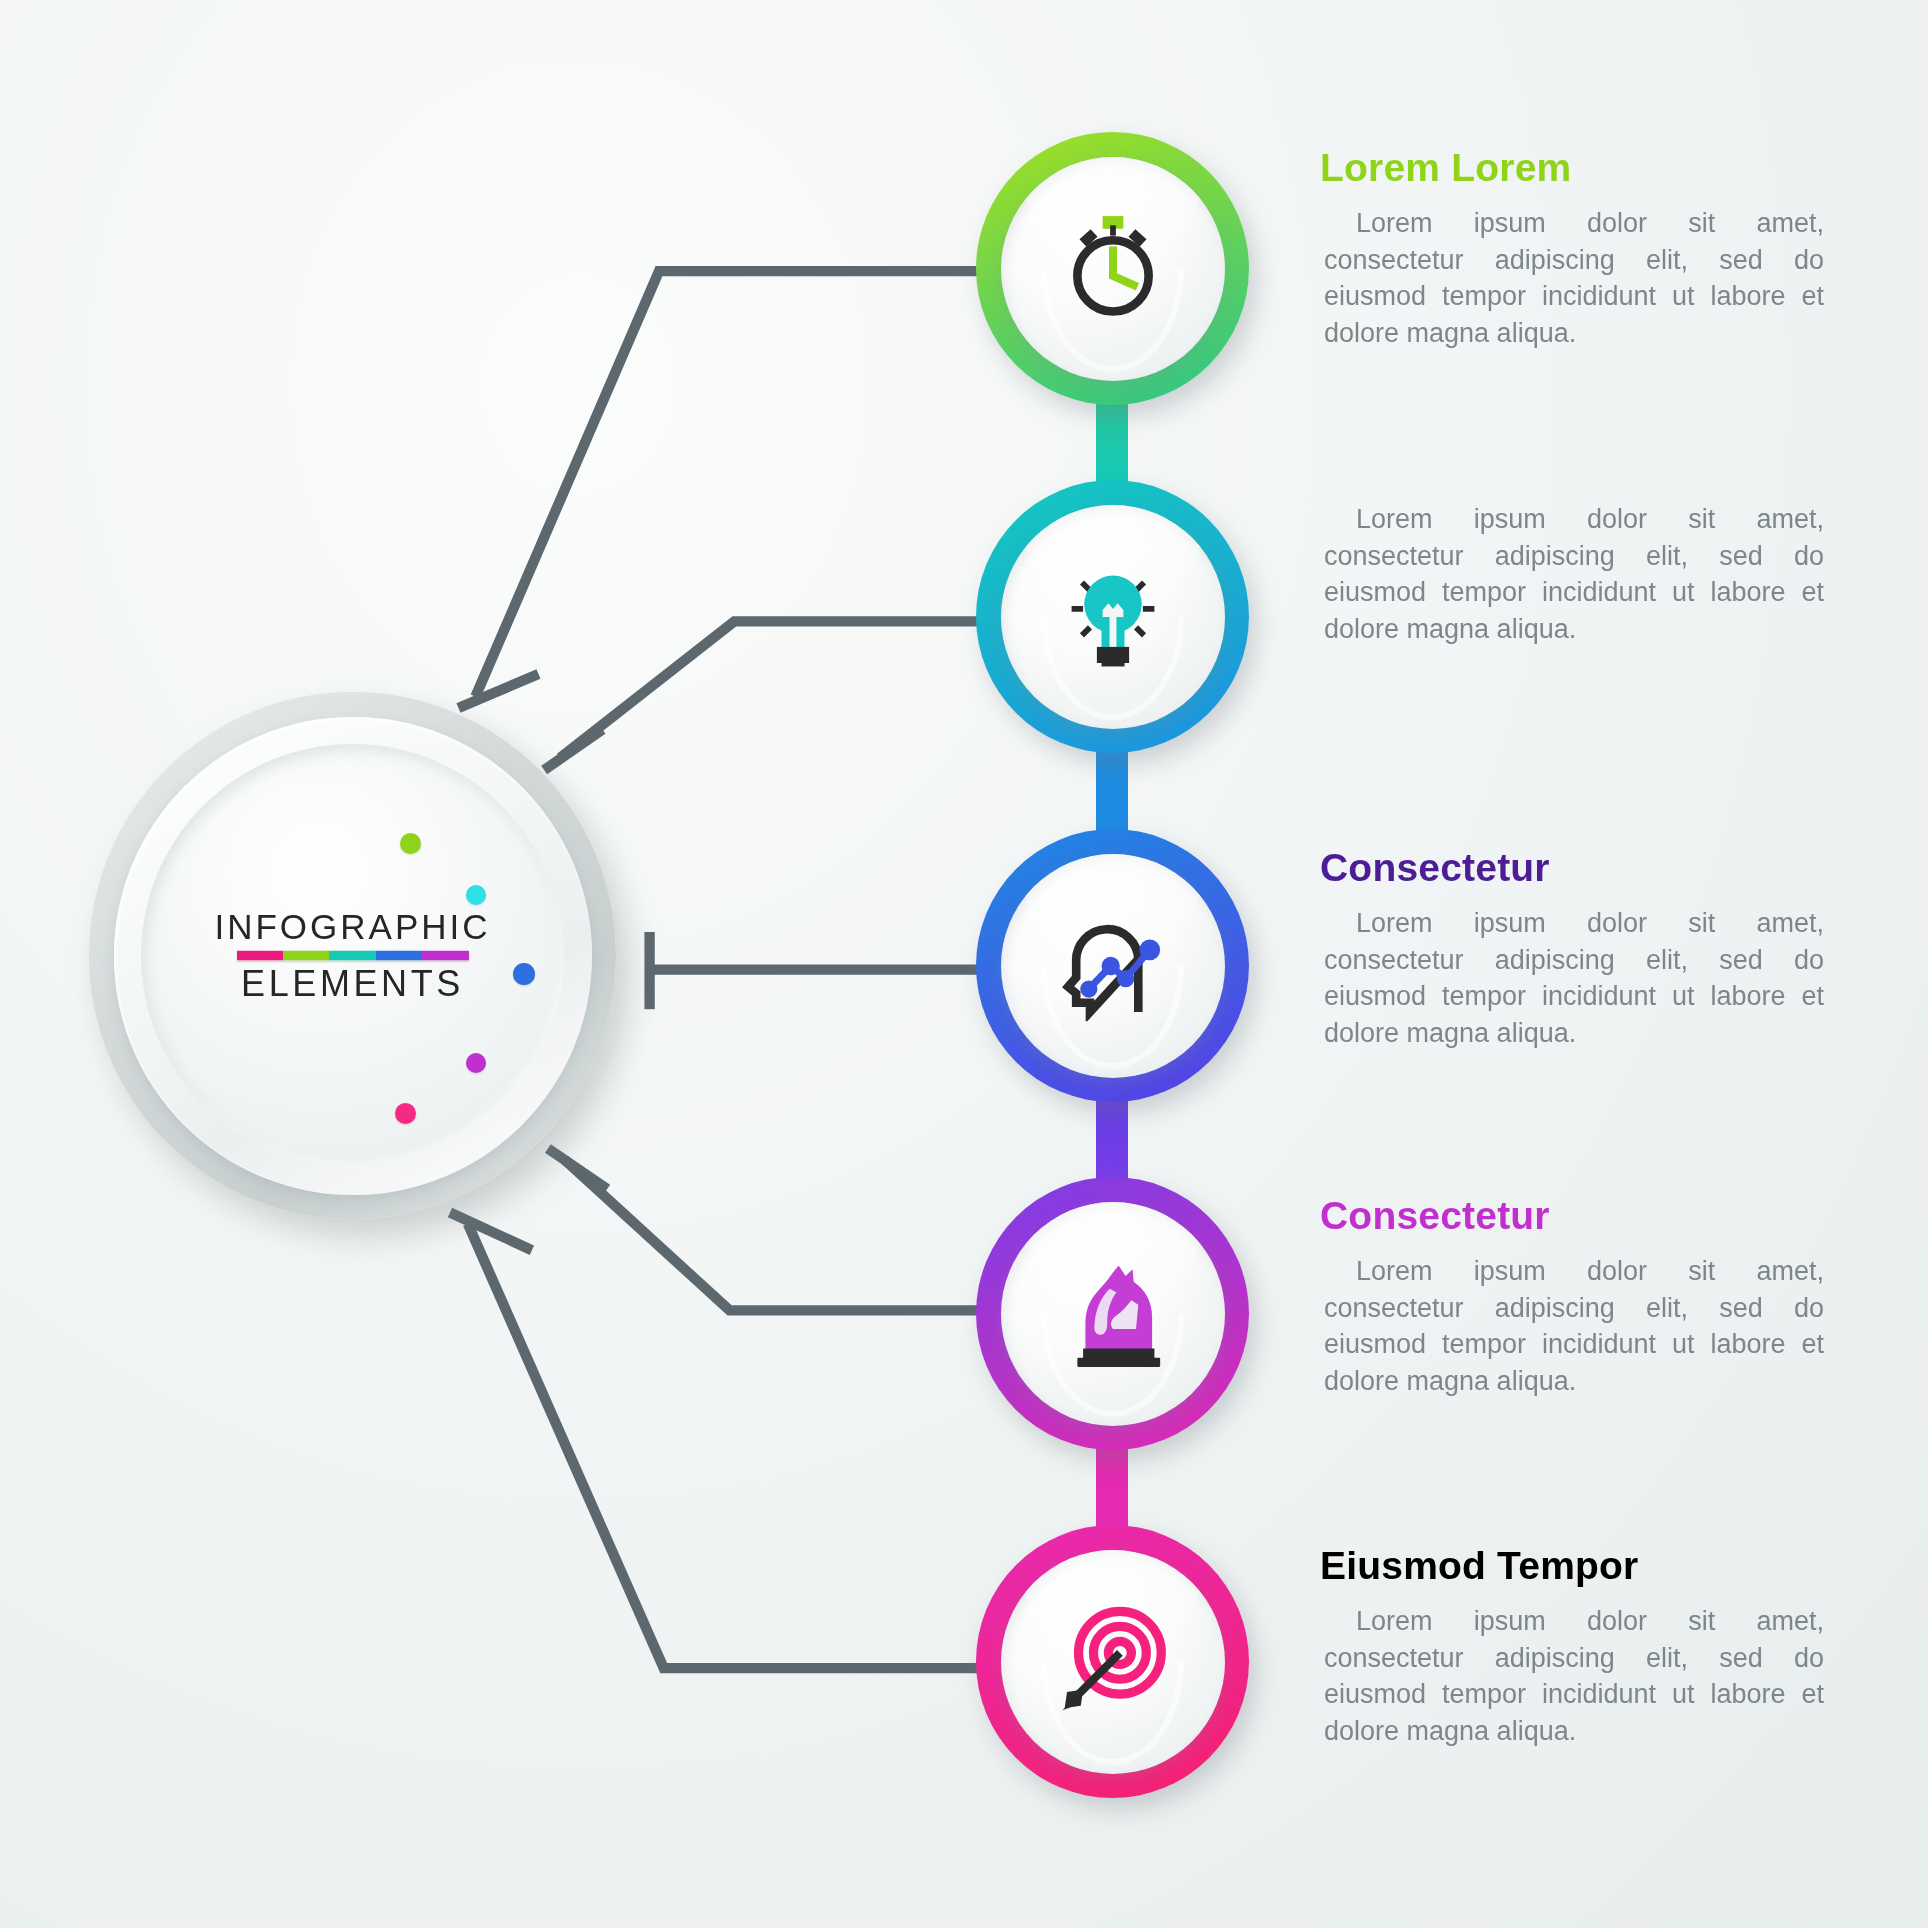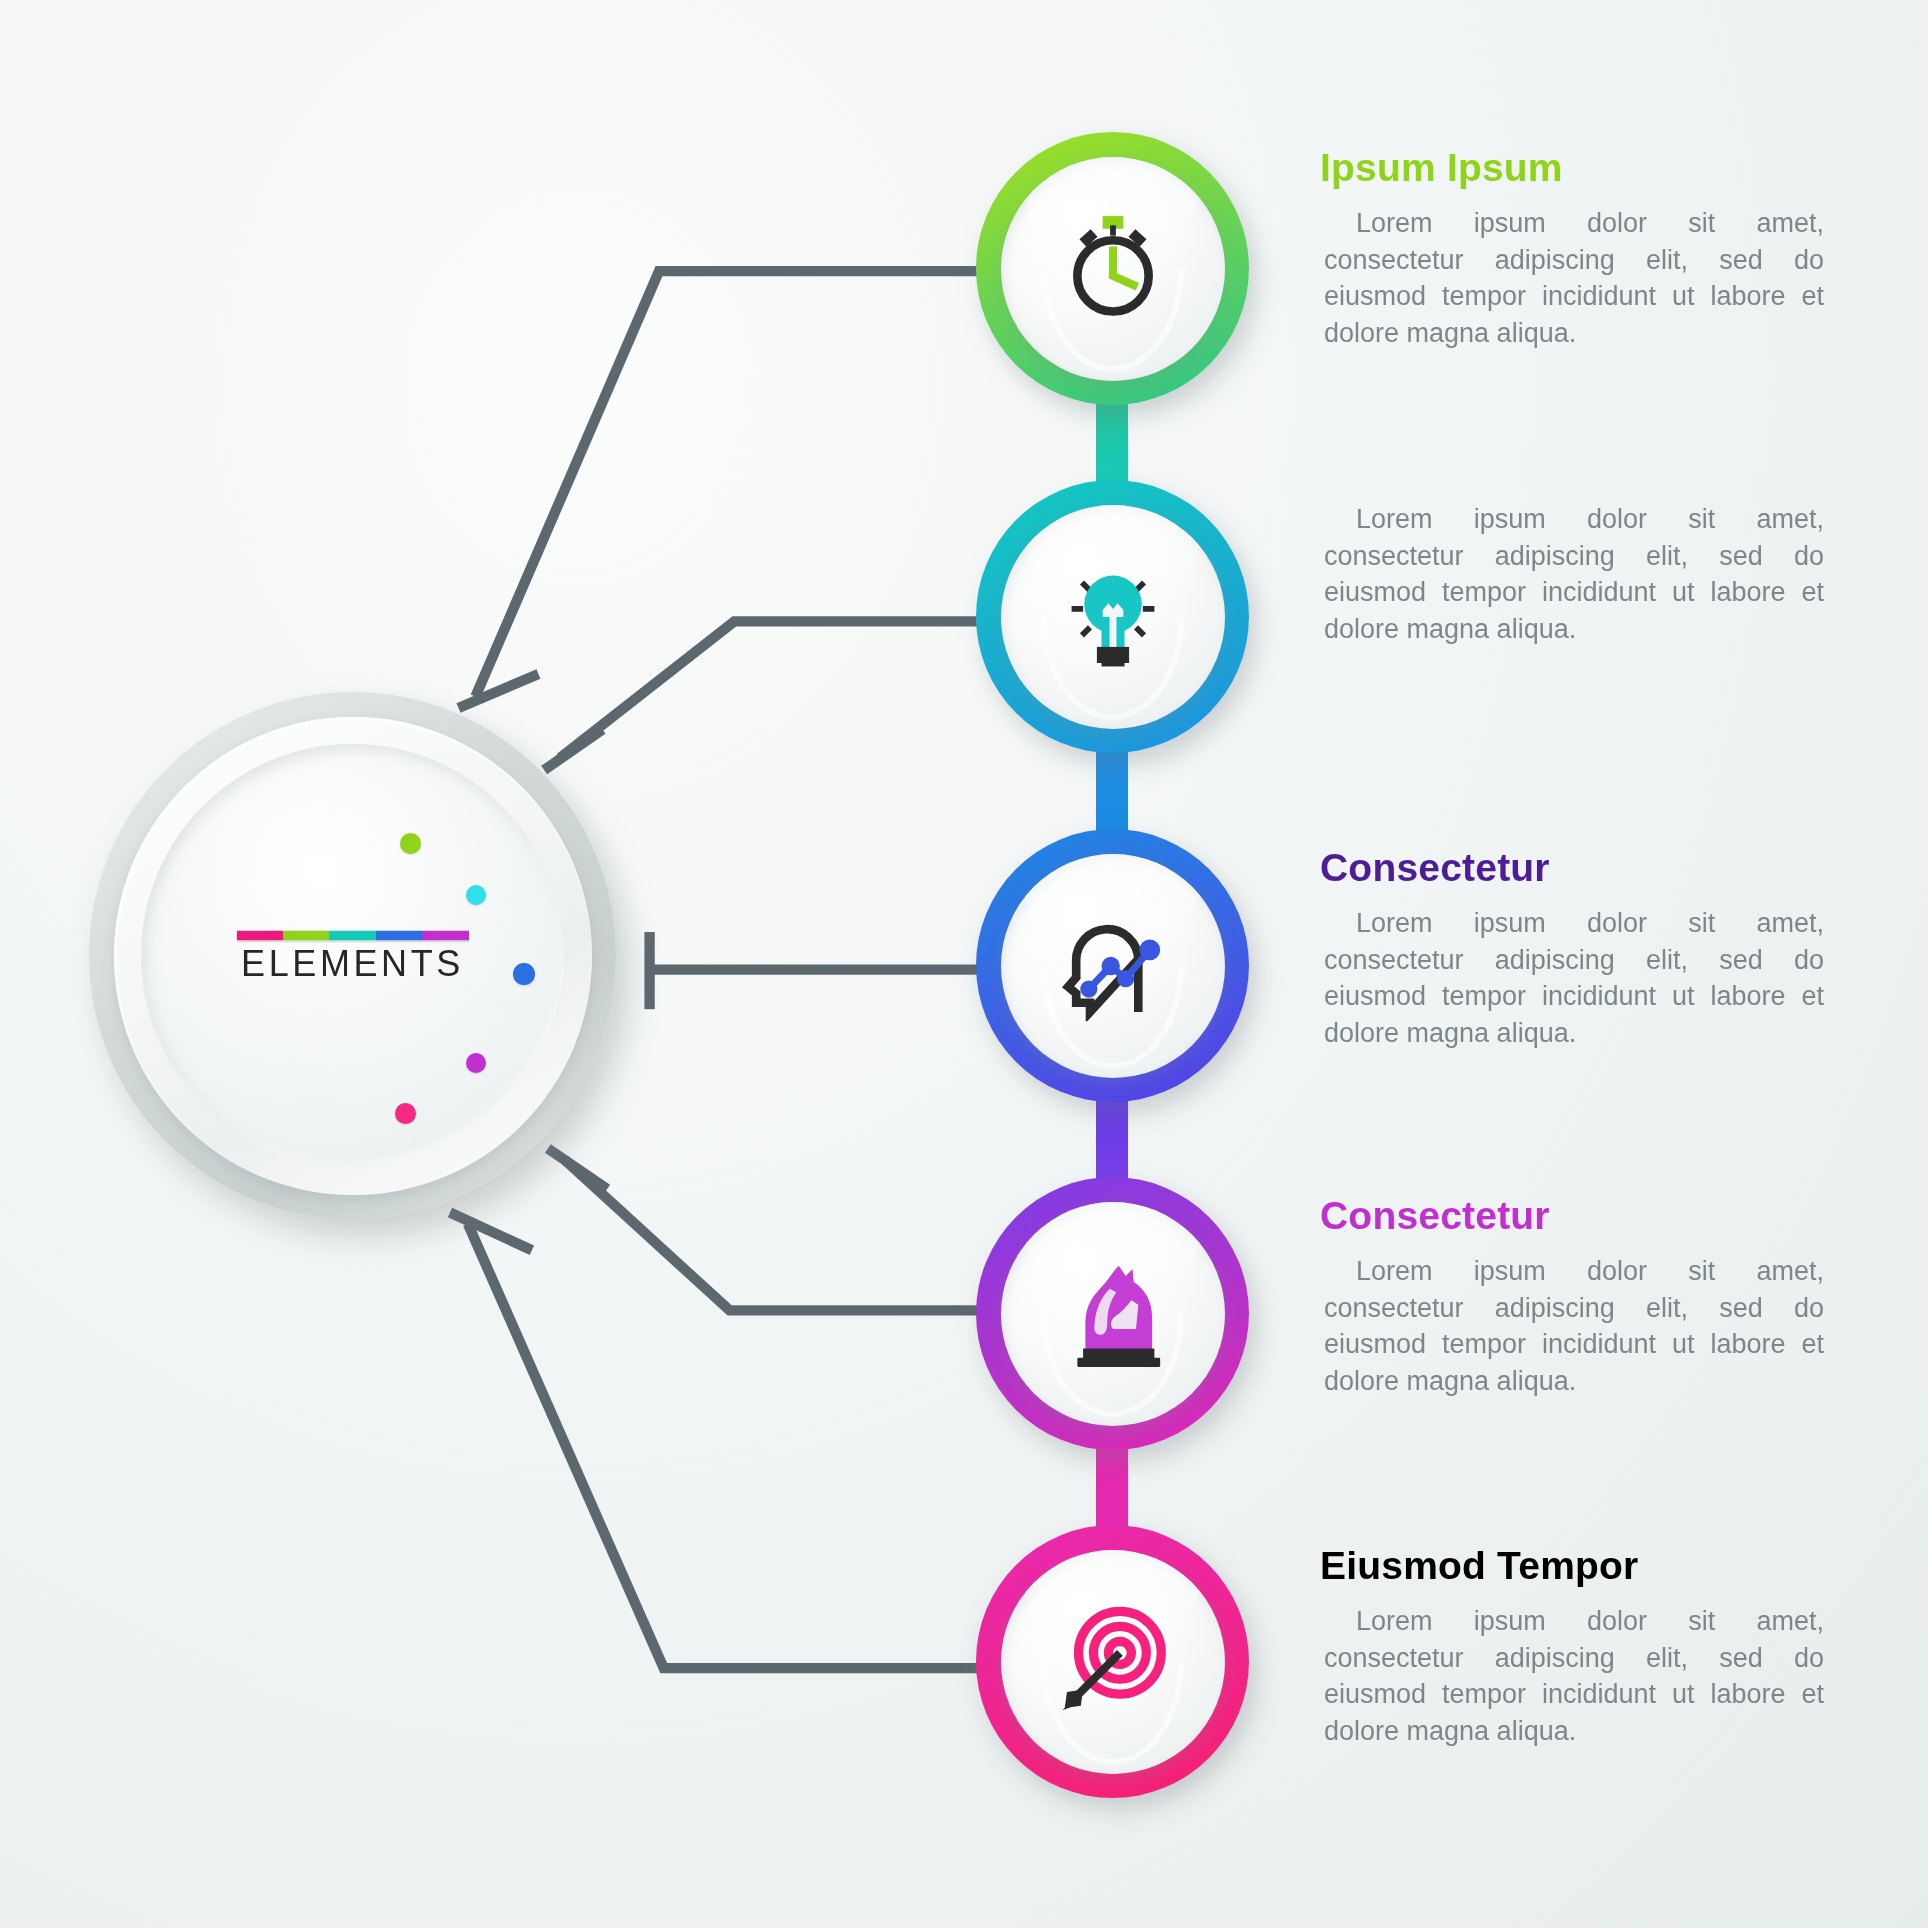--- a/index.html
+++ b/index.html
@@ -141,20 +141,21 @@
     <div class="hub-rim-hi"></div>
     <div class="hub-inner"></div>
 
     <div class="hub-dot" style="left: 311px; top: 141px; width: 21px; height: 21px; background: rgb(143, 212, 25);"></div>
     <div class="hub-dot" style="left: 377px; top: 193px; width: 20px; height: 20px; background: rgb(46, 224, 232);"></div>
     <div class="hub-dot" style="left: 424px; top: 271px; width: 21.7px; height: 21.7px; background: rgb(43, 111, 224);"></div>
     <div class="hub-dot" style="left: 377px; top: 361px; width: 20px; height: 20px; background: rgb(193, 48, 206);"></div>
     <div class="hub-dot" style="left: 306px; top: 411px; width: 21px; height: 21px; background: rgb(245, 42, 134);"></div>
 
     <div class="hub-logo">
+      <div class="logo-top">INFOGRAPHIC</div>
       <div class="logo-bar">
         <span style="background: rgb(236, 26, 126);"></span>
         <span style="background: rgb(143, 212, 25);"></span>
         <span style="background: rgb(20, 201, 182);"></span>
         <span style="background: rgb(43, 111, 224);"></span>
         <span style="background: rgb(193, 48, 206);"></span>
       </div>
       <div class="logo-bot">ELEMENTS</div>
     </div>
   </div>
@@ -173,21 +174,21 @@
         <rect x="41" y="6" width="18" height="11" fill="#8fd419"></rect>
         <rect x="47.5" y="14" width="5" height="9" fill="#2b2b2b"></rect>
         <rect x="22" y="21" width="13" height="9" fill="#2b2b2b" transform="rotate(-42 28 25)"></rect>
         <rect x="65" y="21" width="13" height="9" fill="#2b2b2b" transform="rotate(42 72 25)"></rect>
         <circle cx="50" cy="58" r="31" fill="none" stroke="#2b2b2b" stroke-width="7.5"></circle>
         <path d="M50 36 L50 58 L68 66" fill="none" stroke="#8fd419" stroke-width="7" stroke-linecap="square" stroke-linejoin="miter"></path>
       </svg>
     </div>
   </div>
   <div class="txt" style="left:1320px;top:146px;">
-    <h3 style="color: rgb(143, 212, 25);">Ipsum Ipsum</h3>
+    <h3 style="color: rgb(143, 212, 25);">Lorem Lorem</h3>
     <p>Lorem ipsum dolor sit amet, consectetur adipiscing elit, sed do eiusmod tempor incididunt ut labore et dolore magna aliqua.</p>
   </div>
 
   <div class="node" style="left:976px;top:480px;">
     <div class="ring" style="background: linear-gradient(160deg, rgb(20, 203, 190) 0%, rgb(31, 143, 224) 100%);"></div>
     <div class="face">
       <div class="gloss"></div>
       <div class="reflect"></div>
       <svg class="icon" viewBox="0 0 100 100">
         <g stroke="#2b2b2b" stroke-width="5" stroke-linecap="butt">

